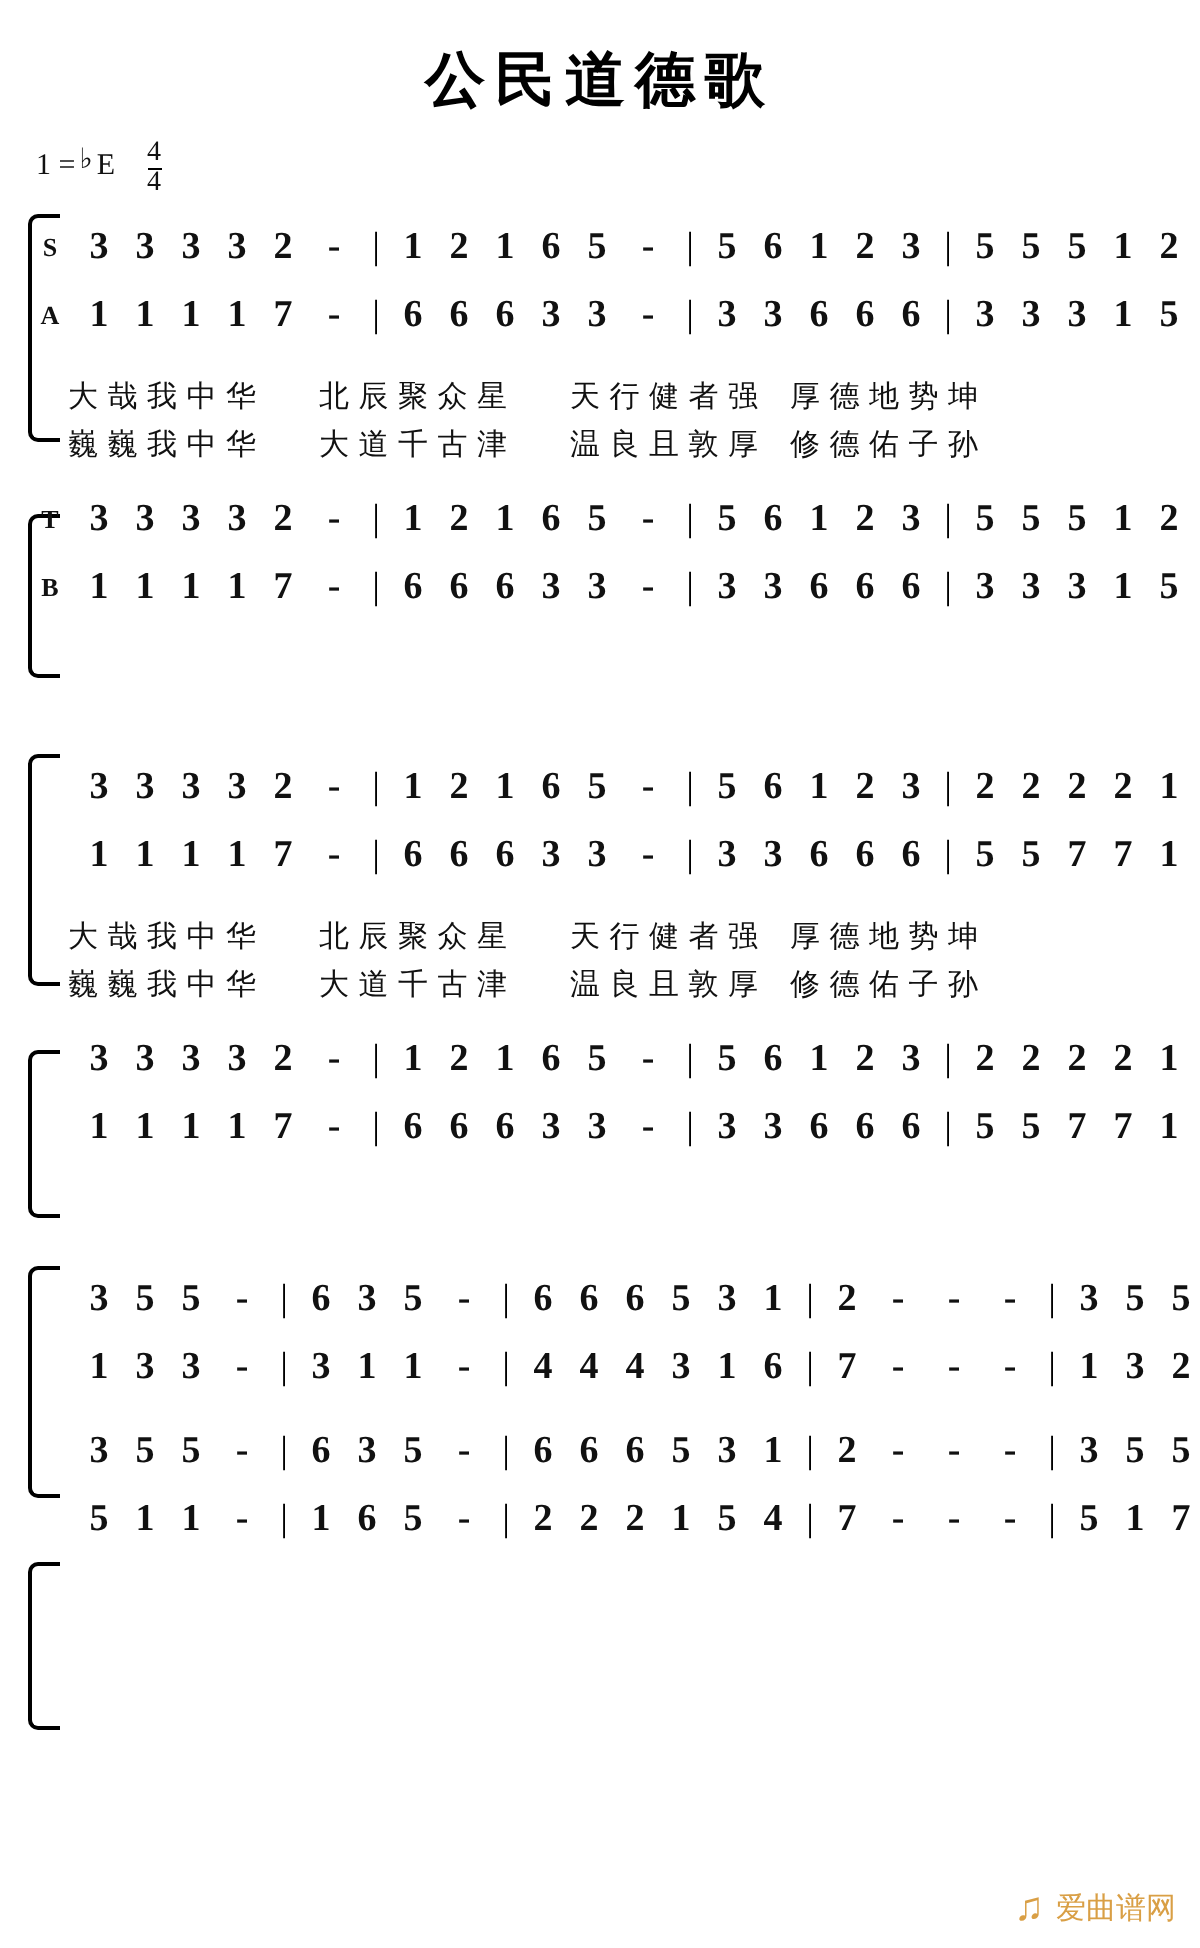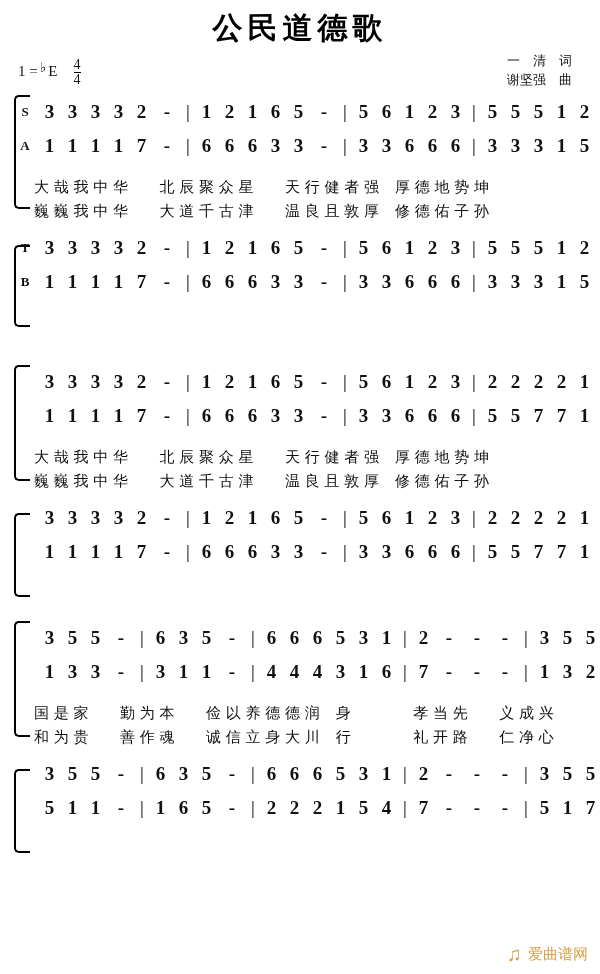--- a/index.html
+++ b/index.html
@@ -19,21 +19,21 @@
     position: relative;
     width: 600px;
     height: 974px;
   }
   .title {
     text-align: center;
     font-family: "Liberation Serif", serif;
     font-weight: bold;
     font-size: 30px;
     letter-spacing: 5px;
-    padding-top: 8px;
+    padding-top: 20px;
     color: #000;
   }
   .header-row {
     position: relative;
     height: 46px;
   }
   .keysig {
     position: absolute;
     left: 18px;
     top: 8px;
@@ -170,24 +170,20 @@
   <div class="header-row">
     <div class="keysig">
       <span>1 =</span>
         <span class="flat">♭</span>
         <span>E</span>
       <span class="meter">
         <span class="num">4</span>
         <span class="den">4</span>
       </span>
     </div>
-    <div class="credits">
-      <div>一　清　词</div>
-      <div>谢坚强　曲</div>
-    </div>
   </div>
 
   <div class="system" style="height:230px;">
     <div class="brace" style="height:110px; top:0;"></div>
     <div class="brace" style="height:78px; top:150px;"></div>
 
     <div class="staffline">
       <div class="voice-label">S</div>
       <div class="notes" id="s1">
           <span class="measure">
@@ -610,24 +606,20 @@
           </span>
           <span class="barline">|</span>
           <span class="measure">
             <span class="note">1</span>
             <span class="note">3</span>
             <span class="note">2</span>
           </span>
         </div>
     </div>
 
-    <div class="lyrics-wrap">
-      <div class="lyrics">国 是 家　　勤 为 本　　俭 以 养 德 德 润　身　　　　孝 当 先　　义 成 兴</div>
-      <div class="lyrics">和 为 贵　　善 作 魂　　诚 信 立 身 大 川　行　　　　礼 开 路　　仁 净 心</div>
-    </div>
 
     <div class="spacer-sm"></div>
 
     <div class="staffline">
       <div class="voice-label"></div>
       <div class="notes" id="t3">
           <span class="measure">
             <span class="note">3</span>
             <span class="note">5</span>
             <span class="note">5</span>

